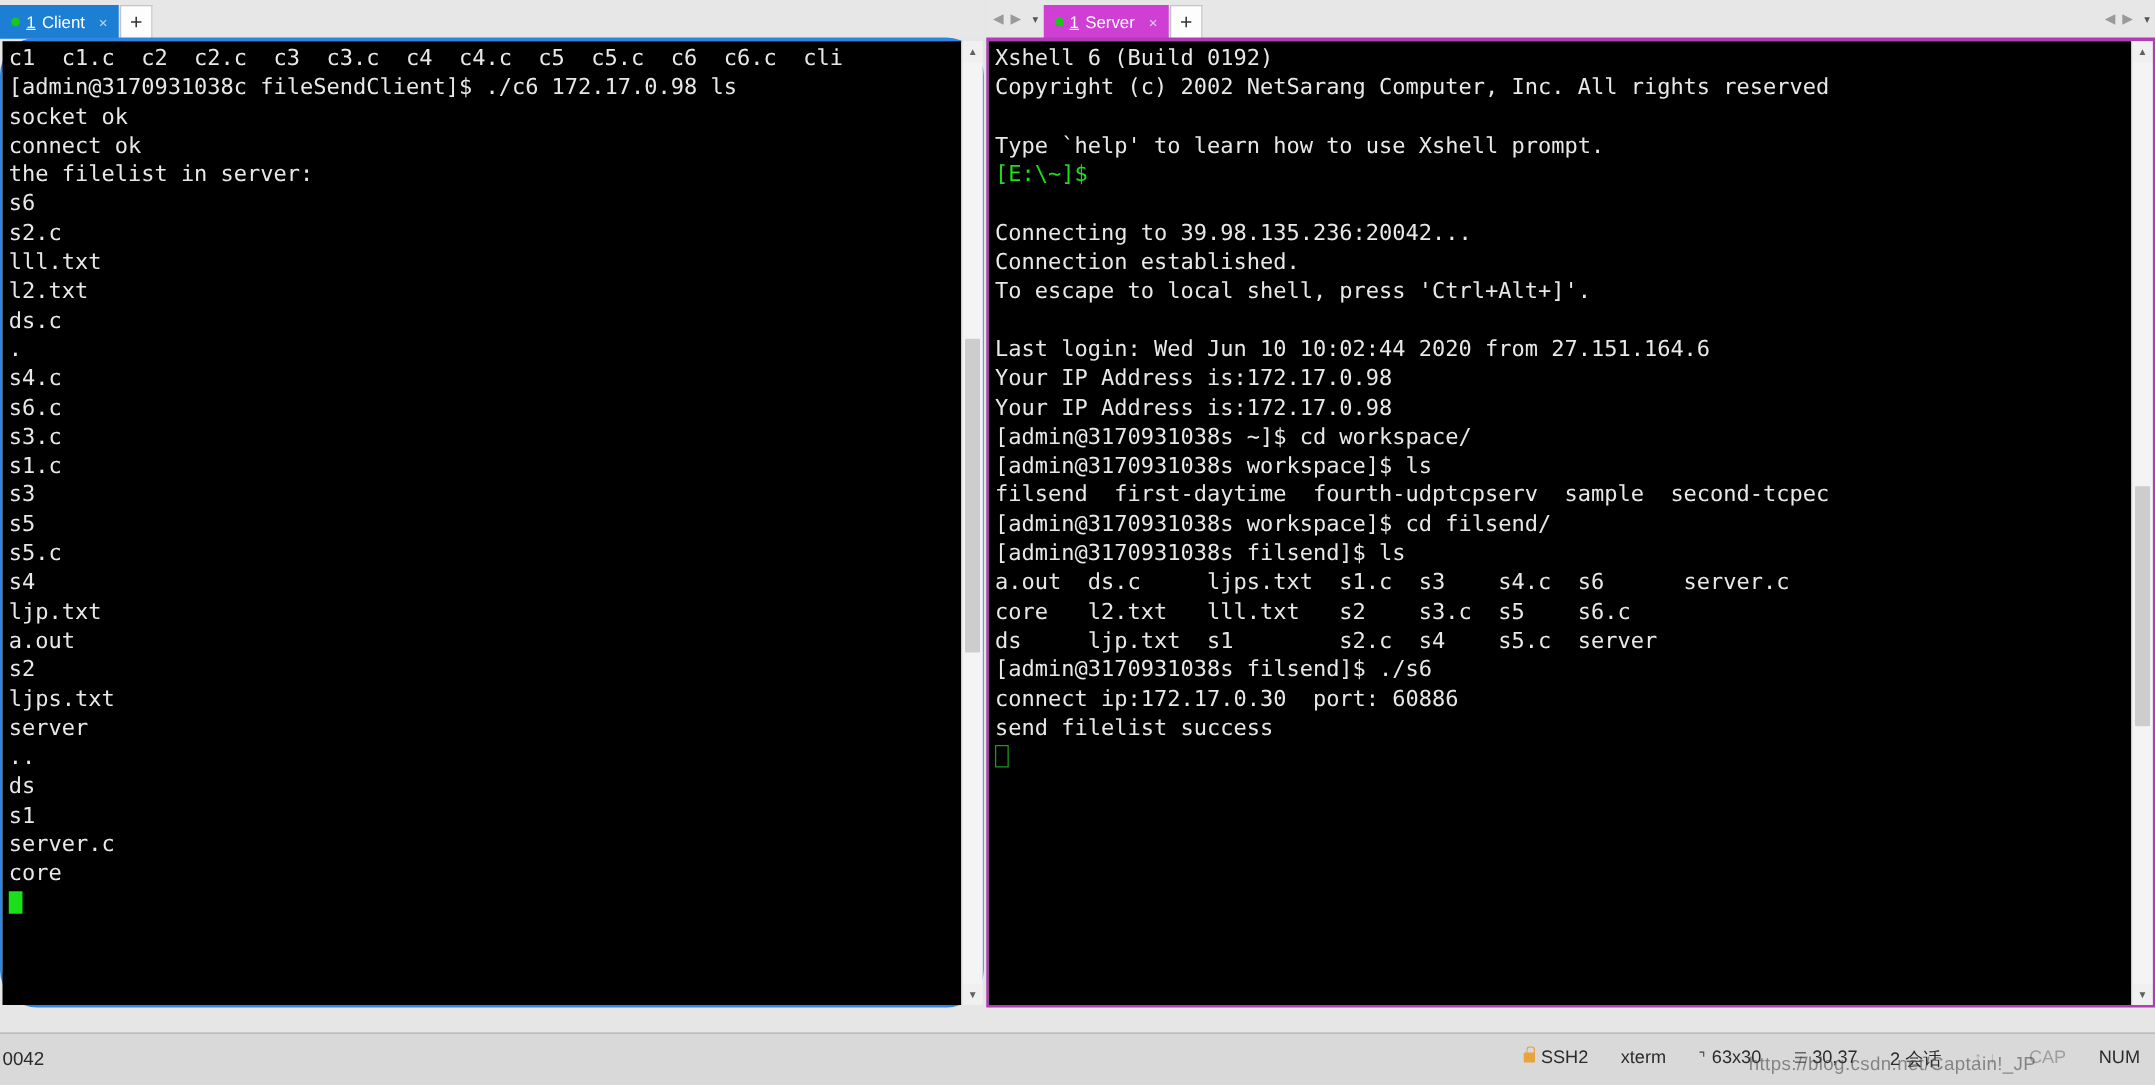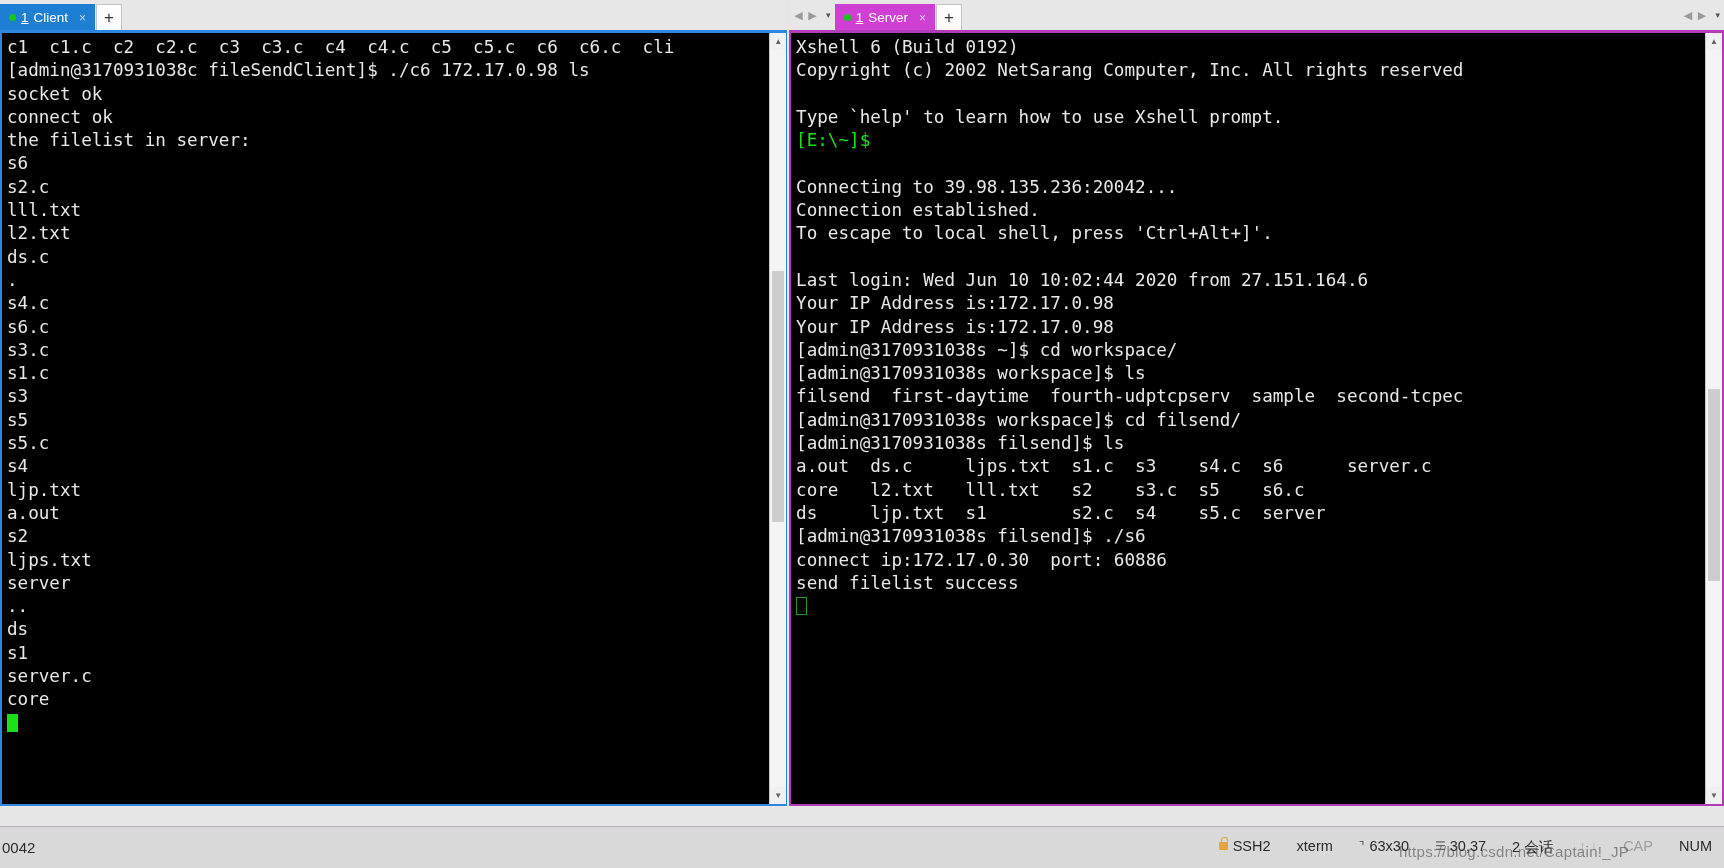--- a/index.html
+++ b/index.html
@@ -42,21 +42,21 @@
   .tab-new {
     width:26px; height:27px; background:#fdfdfd; border:1px solid #c4c4c4; border-bottom:none;
     display:flex; align-items:center; justify-content:center; font-size:17px; color:#333;
     position:relative; top:1px; margin-left:1px;
   }
   .tab-fill { flex:1 1 auto; height:30px; }
   .right-nav { margin-left:auto; }
 
   
   .term-frame { flex:1 1 auto; min-height:0; display:flex; position:relative; }
-  .term-frame.blue   { border-top:3px solid #2f86e0; border-left:2px solid #2f86e0; border-bottom:2px solid #2f86e0; border-right:1px solid #2f86e0;}
+  .term-frame.blue   { border-top:3px solid #2f86e0; border-left:2px solid #2f86e0; border-bottom:2px solid #2f86e0; border-right:1px solid #2f86e0;border-radius:30px;}
   .term-frame.magenta{ border-top:3px solid #b23bb8; border-left:2px solid #b23bb8; border-bottom:2px solid #b23bb8; border-right:2px solid #b23bb8;}
   .term {
     flex:1 1 auto; background:#000; color:#e8e8e8;
     font-family:"DejaVu Sans Mono","Liberation Mono",monospace;
     font-size:17.6px; line-height:23.3px;
     padding:3px 0 0 5px; overflow:hidden; white-space:pre;
     letter-spacing:0px;
   }
   .term .green { color:#19e019; }
   .cursor { display:inline-block; width:11px; height:18px; background:#19e019; vertical-align:-3px; }

